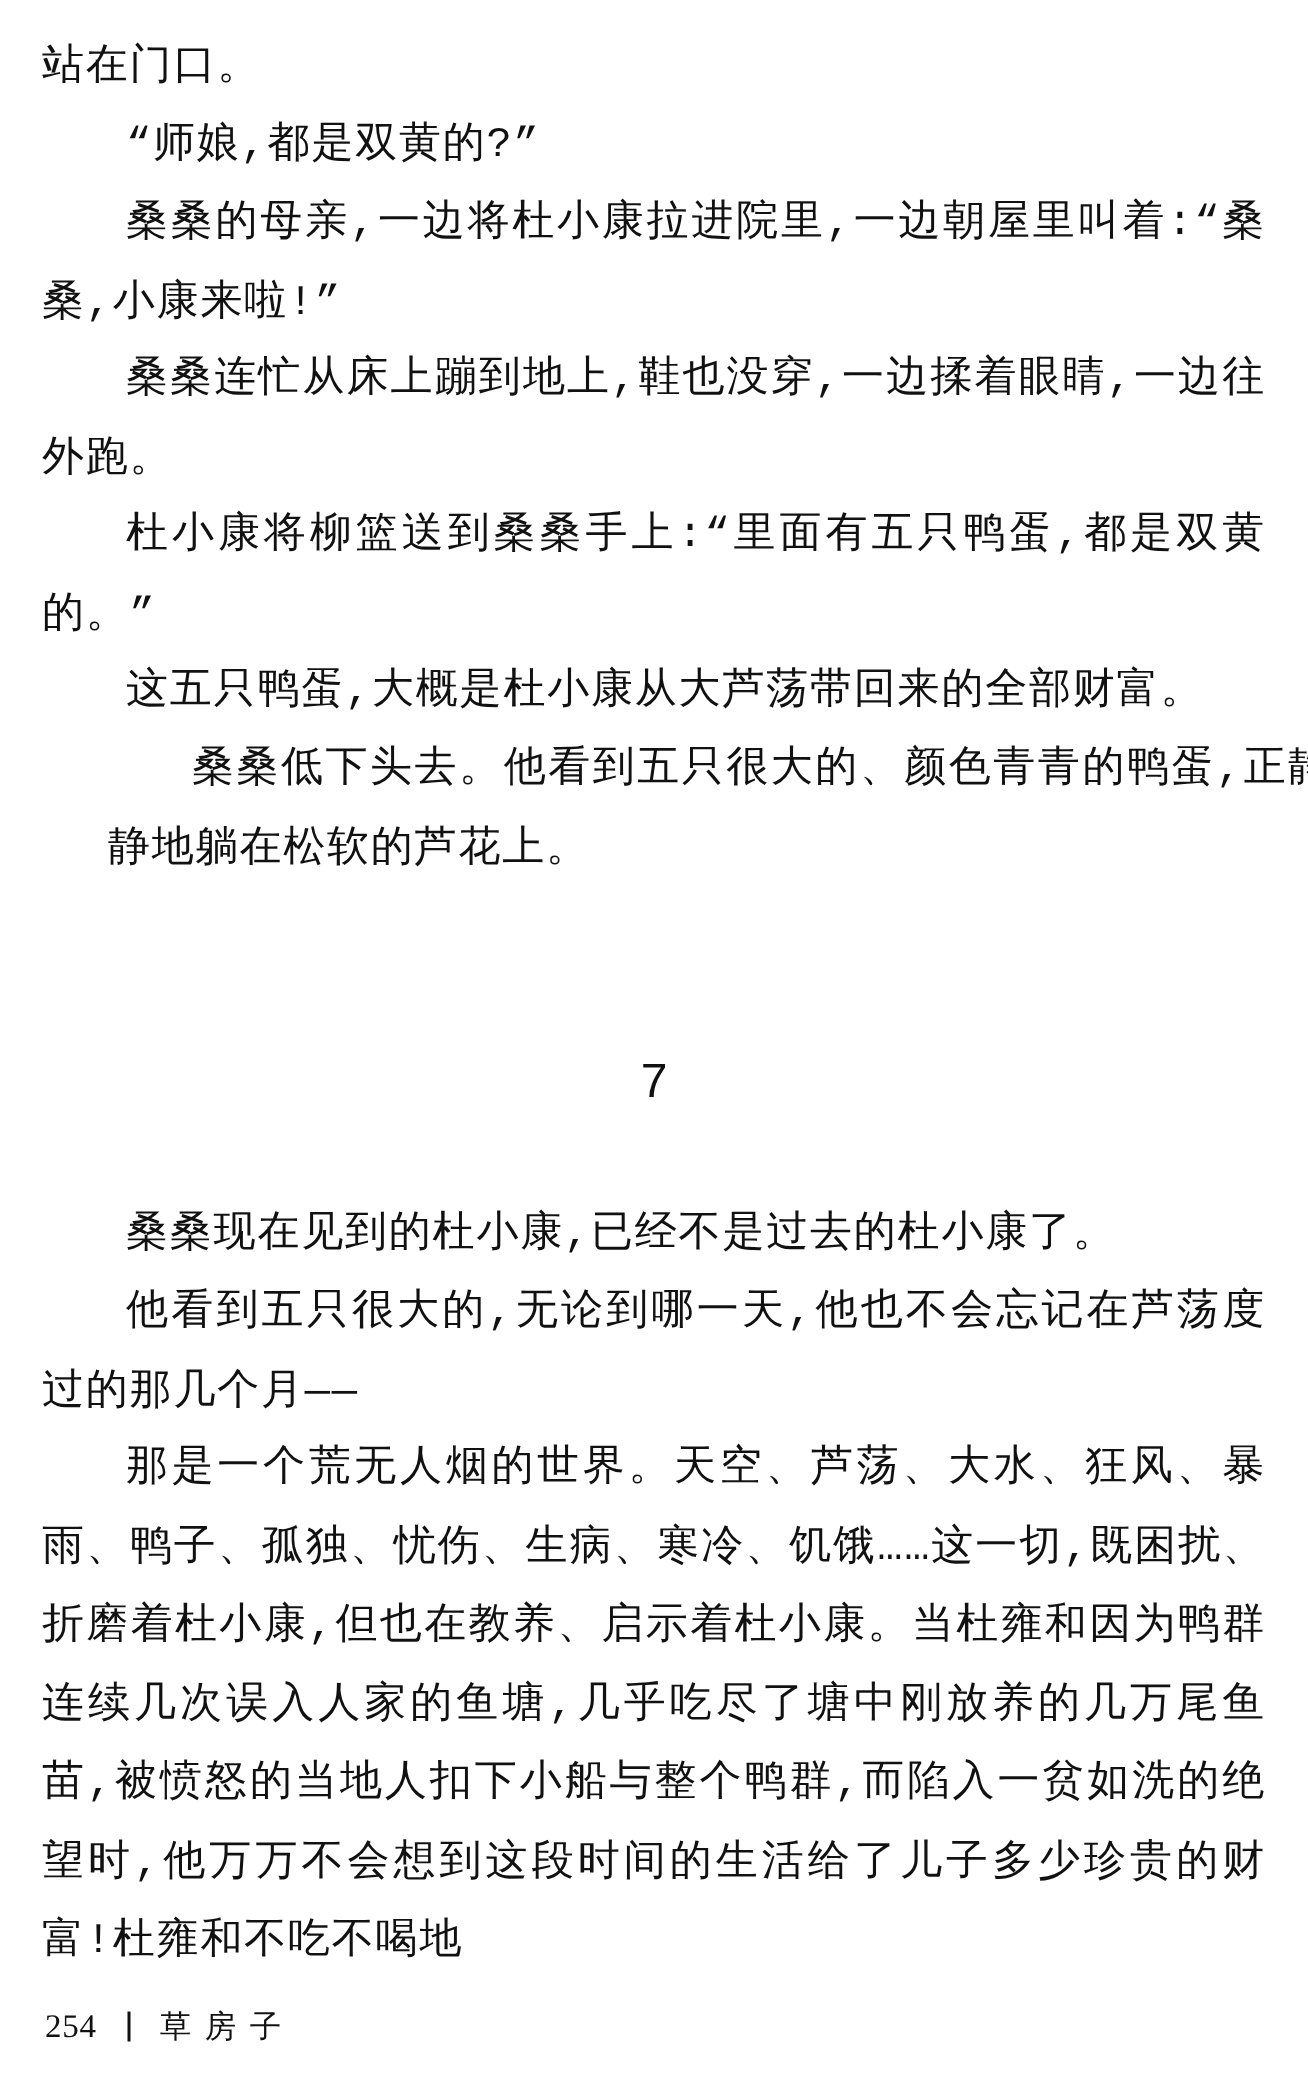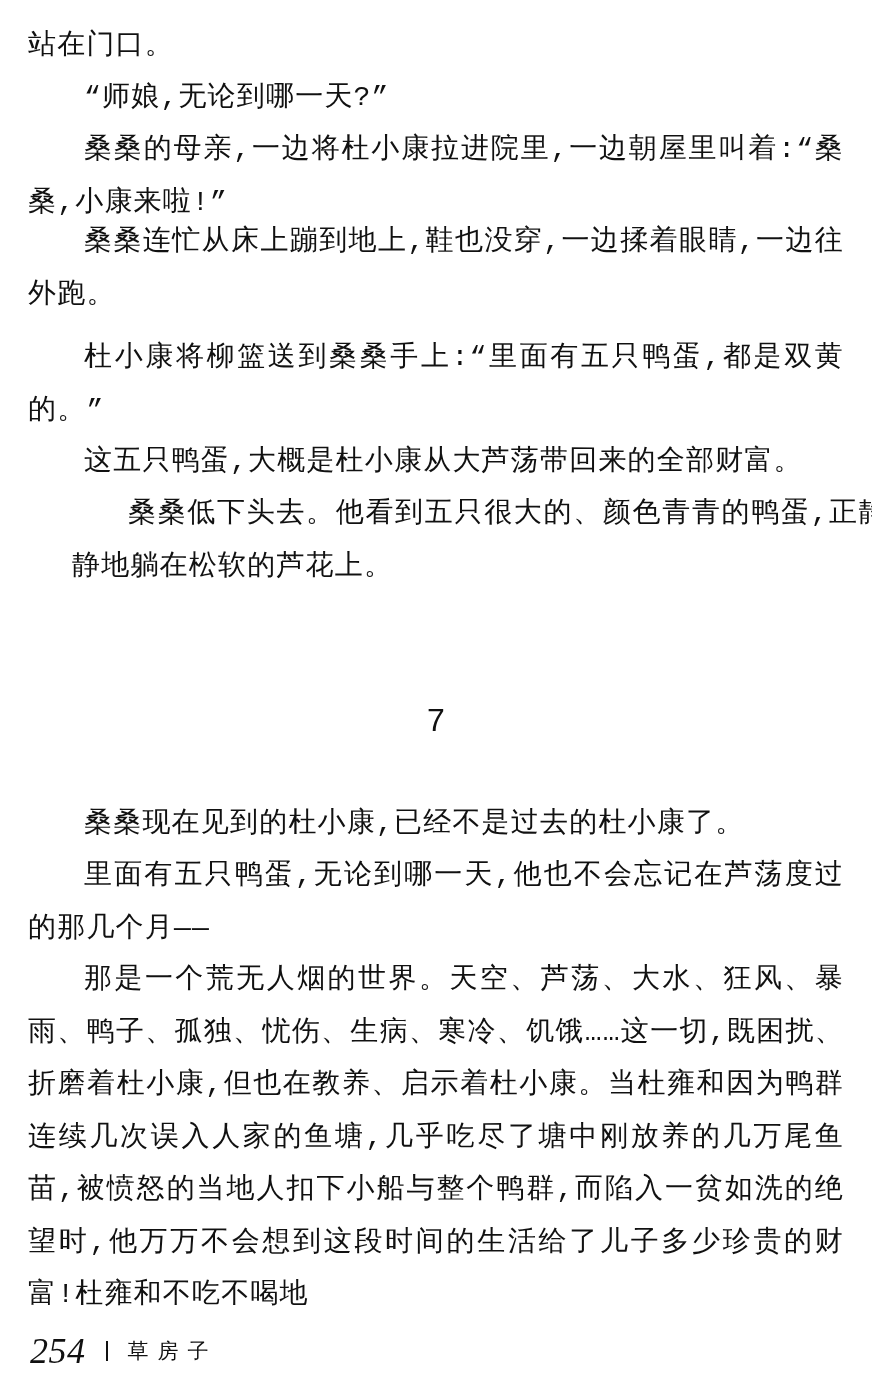--- a/index.html
+++ b/index.html
@@ -51,22 +51,21 @@
     .footer {
       position: absolute;
       left: 30px;
       top: 1334px;
       height: 34px;
       display: flex;
       align-items: center;
       font-family: "Liberation Serif", "DejaVu Serif", serif;
     }
     .page-number {
-      font-style: italic;
-      font-size: 36px;
+      font-size: 22px;
       letter-spacing: 0.5px;
     }
     .footer-divider {
       display: inline-block;
       width: 2px;
       height: 20px;
       background: #111111;
       margin: 0 20px 0 20px;
     }
     .book-title {
@@ -75,37 +74,37 @@
       font-family: Liberation Mono, monospace;
     }
   </style>
 </head>
 <body>
 
 <div class="page">
 
   <p class="para" style="top:20px;">站在门口。</p>
 
-  <p class="para indent" style="top:72px;">“师娘,无论到哪一天?”</p>
+  <p class="para indent" style="top:72px;">“师娘,都是双黄的?”</p>
 
   <p class="para indent" style="top:124px;">桑桑的母亲,一边将杜小康拉进院里,一边朝屋里叫着:“桑桑,小康来啦!”</p>
 
-  <p class="para indent" style="top:216px;">桑桑连忙从床上蹦到地上,鞋也没穿,一边揉着眼睛,一边往外跑。</p>
+  <p class="para indent" style="top:228px;">桑桑连忙从床上蹦到地上,鞋也没穿,一边揉着眼睛,一边往外跑。</p>
 
   <p class="para indent" style="top:332px;">杜小康将柳篮送到桑桑手上:“里面有五只鸭蛋,都是双黄的。”</p>
 
   <p class="para indent" style="top:436px;">这五只鸭蛋,大概是杜小康从大芦荡带回来的全部财富。</p>
 
   <p class="para indent" style="top:488px;margin-left:44px;">桑桑低下头去。他看到五只很大的、颜色青青的鸭蛋,正静静地躺在松软的芦花上。</p>
 
   <div class="chapter-number">7</div>
 
   <p class="para indent" style="top:798px;">桑桑现在见到的杜小康,已经不是过去的杜小康了。</p>
 
-  <p class="para indent" style="top:850px;">里面有五只鸭蛋,无论到哪一天,他也不会忘记在芦荡度过的那几个月——</p>
+  <p class="para indent" style="top:850px;">他看到五只很大的,无论到哪一天,他也不会忘记在芦荡度过的那几个月——</p>
 
   <p class="para indent" style="top:954px;">那是一个荒无人烟的世界。天空、芦荡、大水、狂风、暴雨、鸭子、孤独、忧伤、生病、寒冷、饥饿……这一切,既困扰、折磨着杜小康,但也在教养、启示着杜小康。当杜雍和因为鸭群连续几次误入人家的鱼塘,几乎吃尽了塘中刚放养的几万尾鱼苗,被愤怒的当地人扣下小船与整个鸭群,而陷入一贫如洗的绝望时,他万万不会想到这段时间的生活给了儿子多少珍贵的财富!杜雍和不吃不喝地</p>
 
   <div class="footer">
     <span class="page-number">254</span>
     <span class="footer-divider"></span>
     <span class="book-title">草房子</span>
   </div>
 
 </div>

